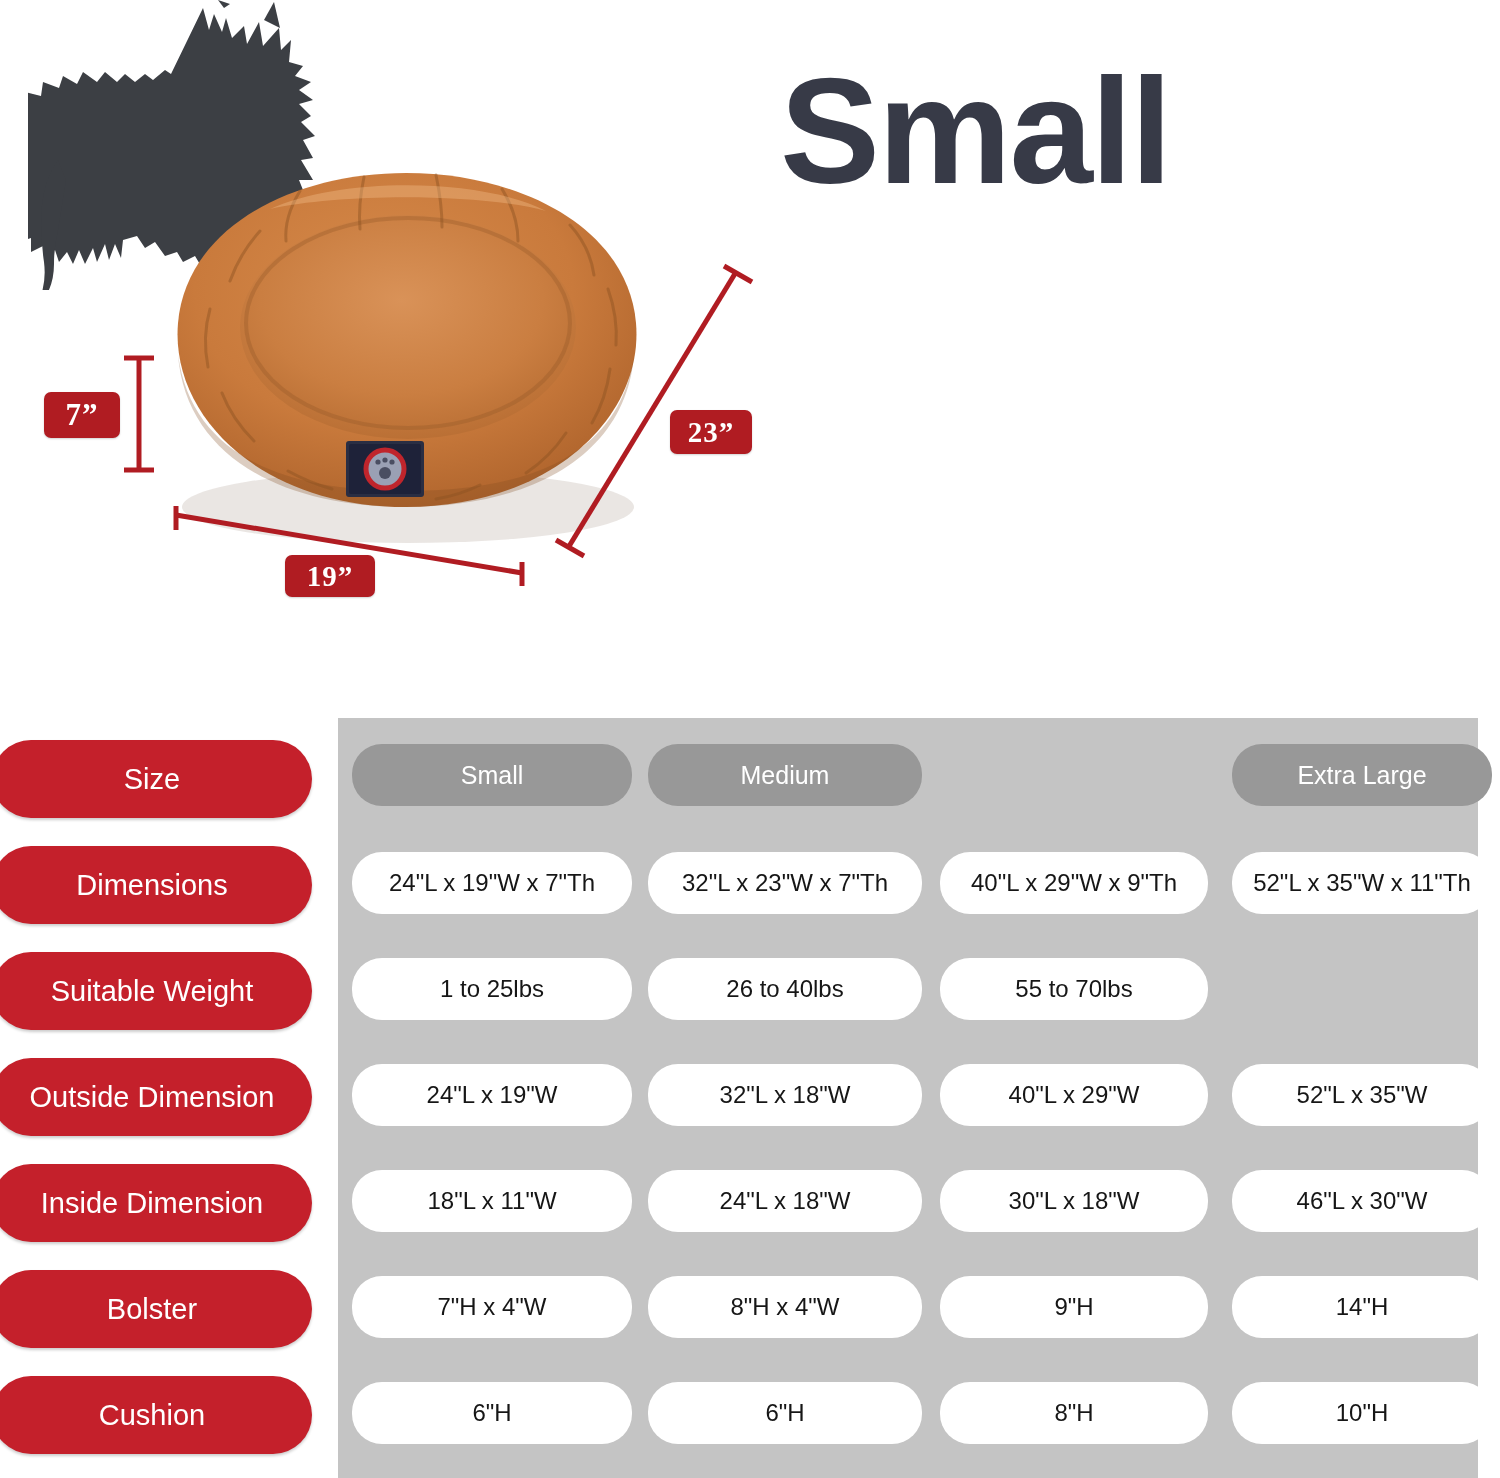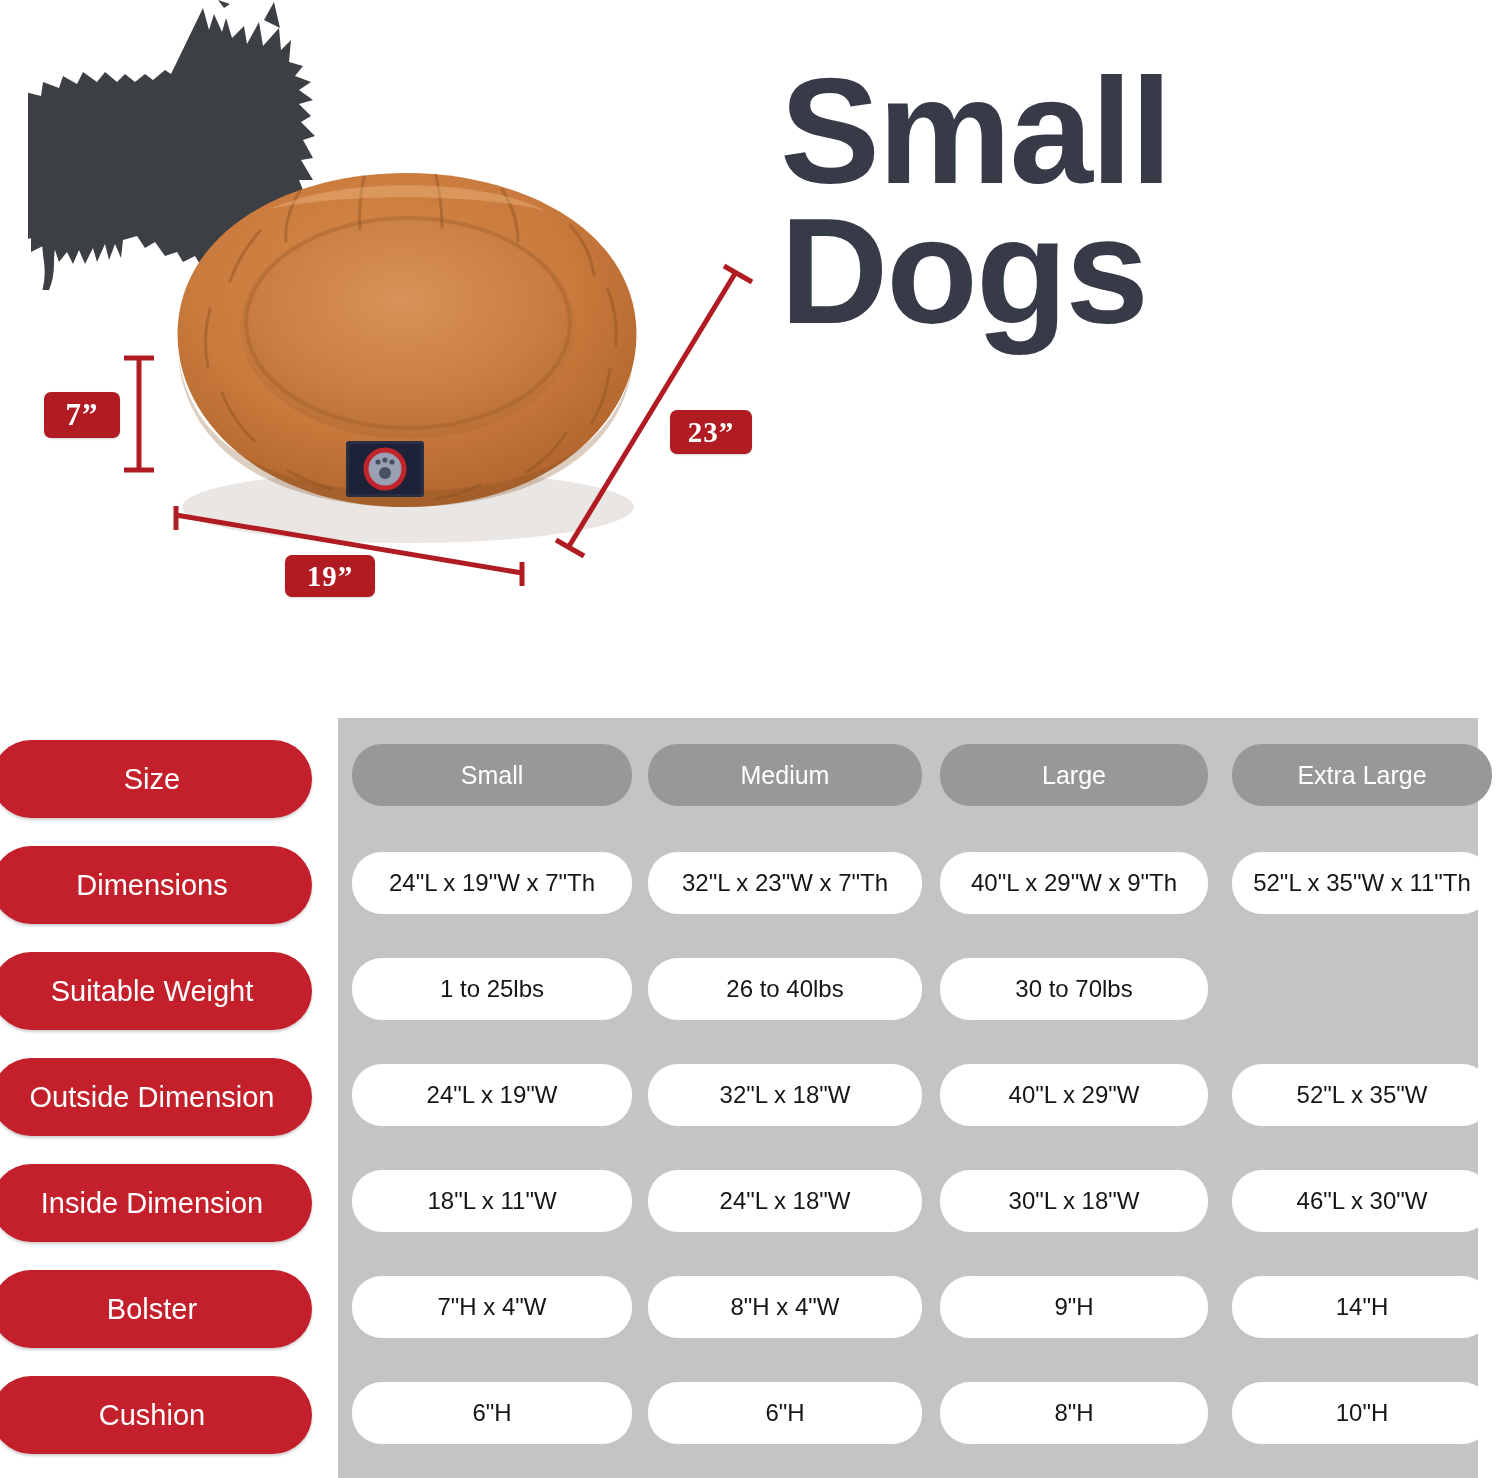--- a/index.html
+++ b/index.html
@@ -182,46 +182,44 @@
       </g>
     </svg>
   </div>
 
   <div class="measure-label" id="label-7">7”</div>
   <div class="measure-label" id="label-19">19”</div>
   <div class="measure-label" id="label-23">23”</div>
 
   <div id="headline">
     <div class="hl-line" id="hl-small">Small</div>
-    <div class="hl-line" id="hl-dogs">Dogs</div>
   </div>
 </div>
 
 <div id="spec-table">
   <div id="spec-panel"></div>
   <div id="row-labels">
       <div class="row-label" style="top: 40px; height: 78px;">Size</div>
       <div class="row-label" style="top: 146px; height: 78px;">Dimensions</div>
       <div class="row-label" style="top: 252px; height: 78px;">Suitable Weight</div>
       <div class="row-label" style="top: 358px; height: 78px;">Outside Dimension</div>
       <div class="row-label" style="top: 464px; height: 78px;">Inside Dimension</div>
       <div class="row-label" style="top: 570px; height: 78px;">Bolster</div>
       <div class="row-label" style="top: 676px; height: 78px;">Cushion</div>
     </div>
 <div class="cell head" style="left: 352px; top: 44px; width: 280px; height: 62px;">Small</div>
     <div class="cell head" style="left: 648px; top: 44px; width: 274px; height: 62px;">Medium</div>
-    <div class="cell head" style="left: 940px; top: 44px; width: 268px; height: 62px;">Large</div>
     <div class="cell head" style="left: 1232px; top: 44px; width: 260px; height: 62px;">Extra Large</div>
     <div class="cell val" style="left: 352px; top: 152px; width: 280px; height: 62px;">24"L x 19"W x 7"Th</div>
     <div class="cell val" style="left: 648px; top: 152px; width: 274px; height: 62px;">32"L x 23"W x 7"Th</div>
     <div class="cell val" style="left: 940px; top: 152px; width: 268px; height: 62px;">40"L x 29"W x 9"Th</div>
     <div class="cell val" style="left: 1232px; top: 152px; width: 260px; height: 62px;">52"L x 35"W x 11"Th</div>
     <div class="cell val" style="left: 352px; top: 258px; width: 280px; height: 62px;">1 to 25lbs</div>
     <div class="cell val" style="left: 648px; top: 258px; width: 274px; height: 62px;">26 to 40lbs</div>
-    <div class="cell val" style="left: 940px; top: 258px; width: 268px; height: 62px;">30 to 70lbs</div>
+    <div class="cell val" style="left: 940px; top: 258px; width: 268px; height: 62px;">55 to 70lbs</div>
     <div class="cell val" style="left: 352px; top: 364px; width: 280px; height: 62px;">24"L x 19"W</div>
     <div class="cell val" style="left: 648px; top: 364px; width: 274px; height: 62px;">32"L x 18"W</div>
     <div class="cell val" style="left: 940px; top: 364px; width: 268px; height: 62px;">40"L x 29"W</div>
     <div class="cell val" style="left: 1232px; top: 364px; width: 260px; height: 62px;">52"L x 35"W</div>
     <div class="cell val" style="left: 352px; top: 470px; width: 280px; height: 62px;">18"L x 11"W</div>
     <div class="cell val" style="left: 648px; top: 470px; width: 274px; height: 62px;">24"L x 18"W</div>
     <div class="cell val" style="left: 940px; top: 470px; width: 268px; height: 62px;">30"L x 18"W</div>
     <div class="cell val" style="left: 1232px; top: 470px; width: 260px; height: 62px;">46"L x 30"W</div>
     <div class="cell val" style="left: 352px; top: 576px; width: 280px; height: 62px;">7"H x 4"W</div>
     <div class="cell val" style="left: 648px; top: 576px; width: 274px; height: 62px;">8"H x 4"W</div>

